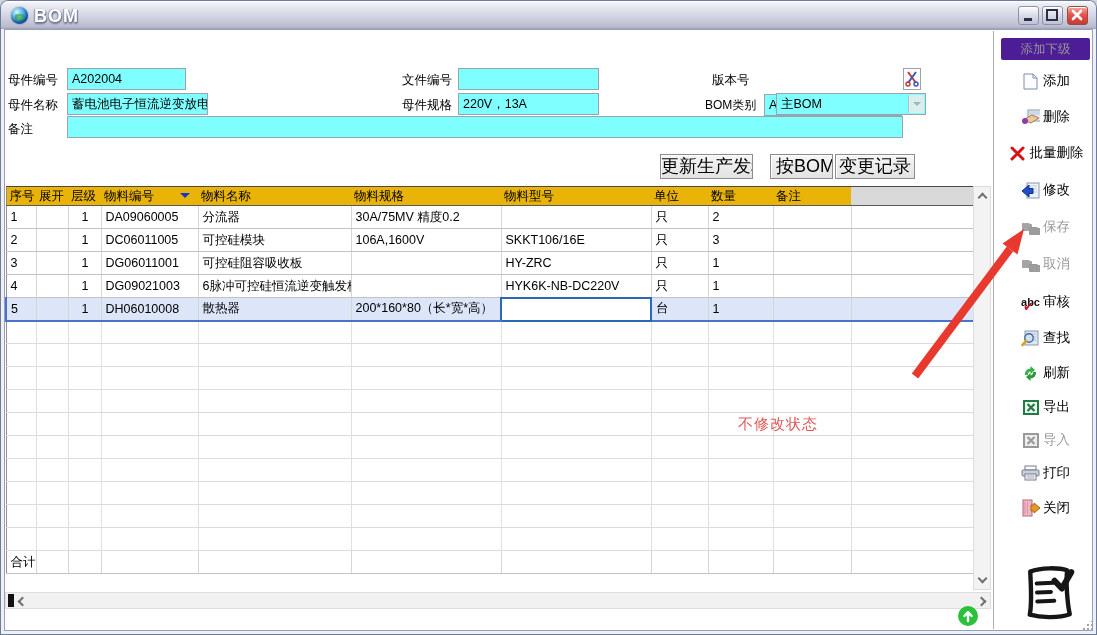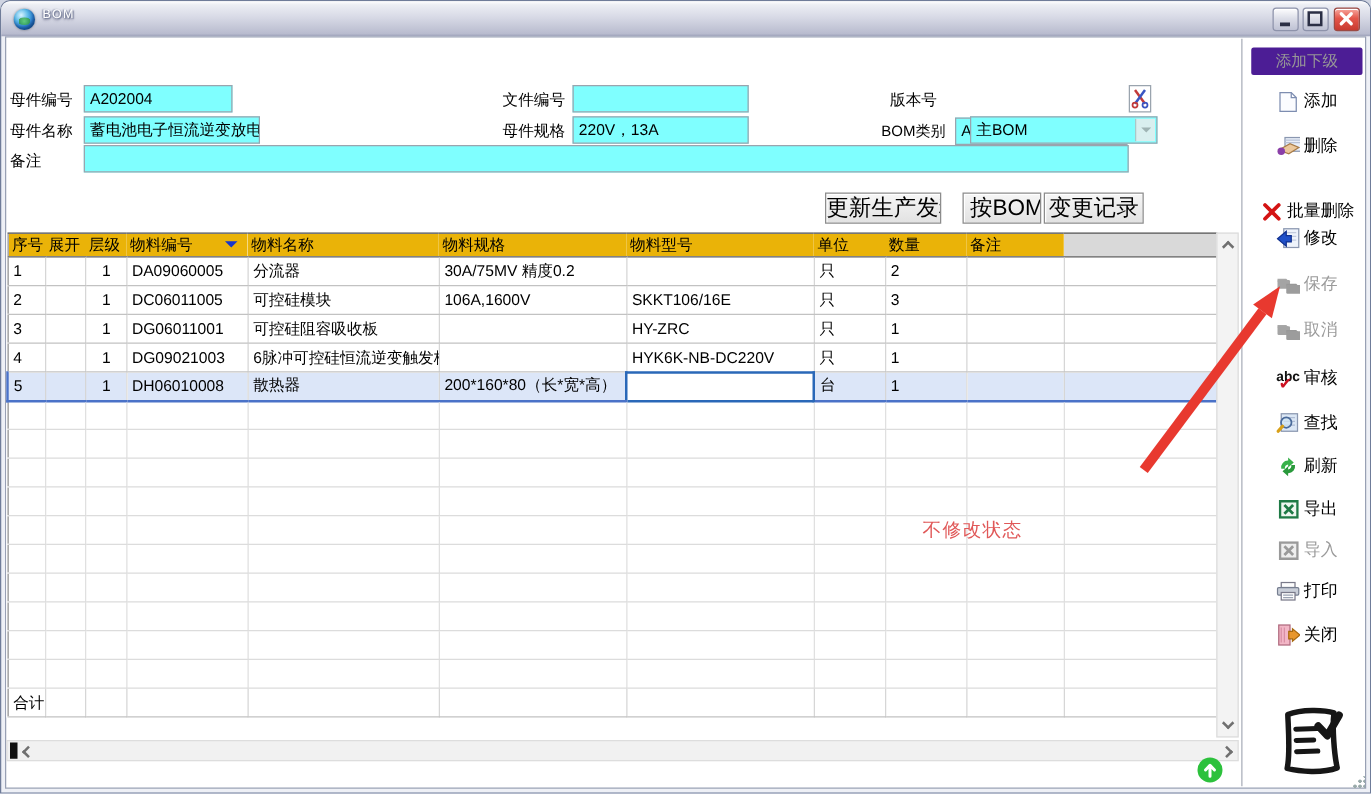--- a/index.html
+++ b/index.html
@@ -7,21 +7,21 @@
   .window { position:relative; width:1097px; height:635px; background:#eef0f6; border-radius:8px 8px 0 0; overflow:hidden;
             box-shadow: inset 0 0 0 1px #6f7c99; }
   
   .titlebar { position:absolute; left:1px; top:1px; width:1095px; height:28px; border-radius:7px 7px 0 0;
               background:linear-gradient(#ffffff 0%, #eceef4 10%, #d8dae6 45%, #b9bccf 92%, #9ea2ba 100%); }
   .globe { position:absolute; left:10px; top:6px; width:17px; height:17px; border-radius:50%;
            background:radial-gradient(circle at 35% 30%, #d8f4ff 0%, #58b8e8 35%, #2e7fd0 60%, #174f93 100%);
            box-shadow: inset -1px -2px 3px rgba(0,40,90,.55), 0 0 2px rgba(0,0,0,.4); }
   .globe::after { content:""; position:absolute; left:3px; top:7px; width:11px; height:6px; border-radius:50%;
            background:radial-gradient(circle at 50% 50%, #5fce6a 0%, #2f9a48 70%, transparent 72%); opacity:.85; }
-  .title-text { position:absolute; left:33px; top:5px; font-size:10px; font-weight:normal; color:#ffffff; letter-spacing:1px;
+  .title-text { position:absolute; left:33px; top:5px; font-size:18px; font-weight:bold; color:#ffffff; letter-spacing:1px;
            text-shadow:1px 1px 1px #6b7390, -1px 0 1px #8a90aa, 0 2px 2px rgba(60,65,95,.6); }
   .wbtn { position:absolute; top:5px; width:21px; height:19px; border-radius:3px; border:1px solid #8e93ab;
           background:linear-gradient(#fdfdfe, #d9dbe6 50%, #bfc2d4); box-shadow: inset 0 1px 0 #fff; }
   .wbtn svg { position:absolute; left:0; top:0; }
   .wbtn-close { background:linear-gradient(#f7a9a0, #e4564a 45%, #c83a30); border-color:#9c4a44; }
   
   .client { position:absolute; left:4px; top:29px; width:1089px; height:602px; background:#ffffff; border:1px solid #98a0b4; }
   
   .flabel { position:absolute; font-size:12.5px; color:#000; white-space:nowrap; }
   .ffield { position:absolute; height:22px; background:#7FFFFF; border:1px solid #9aa4ae; font-size:12.5px; color:#000;
@@ -409,21 +409,21 @@
       <svg width="21" height="17">
           <rect x="7" y="1" width="13" height="11" fill="#e9eef8" stroke="#8a97b0"></rect>
           <path d="M7 3 h13 M7 5 h13" stroke="#b8c2d6"></path>
           <path d="M2 11 L11 6 L18 9 L10 14 Z" fill="#ecc89c" stroke="#a87c48"></path>
           <circle cx="4" cy="12" r="3" fill="#8a3fa8"></circle>
         </svg>
     </span>
     <span>删除</span>
   </div>
 
-  <div class="sb-item" style="top:157px;text-align:right;">
+  <div class="sb-item" style="top:141px;text-align:right;">
     <span class="sb-ico">
       <svg width="15" height="15">
           <path d="M2 2 L13 13 M13 2 L2 13" stroke="#d41414" stroke-width="3" stroke-linecap="round"></path>
         </svg>
     </span>
     <span>批量删除</span>
   </div>
 
   <div class="sb-item" style="top:178px;">
     <span class="sb-ico">

